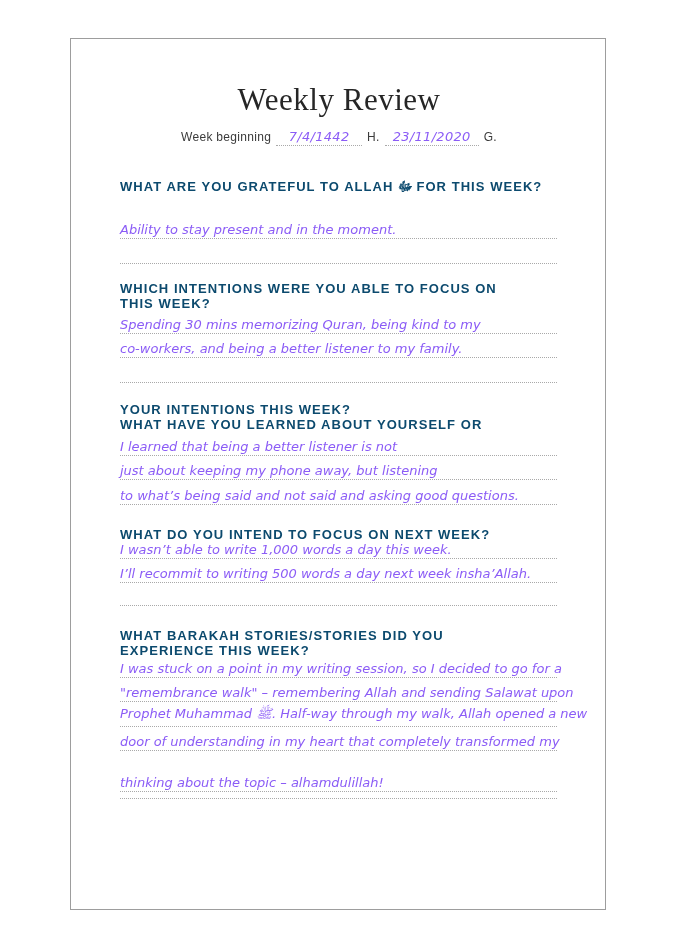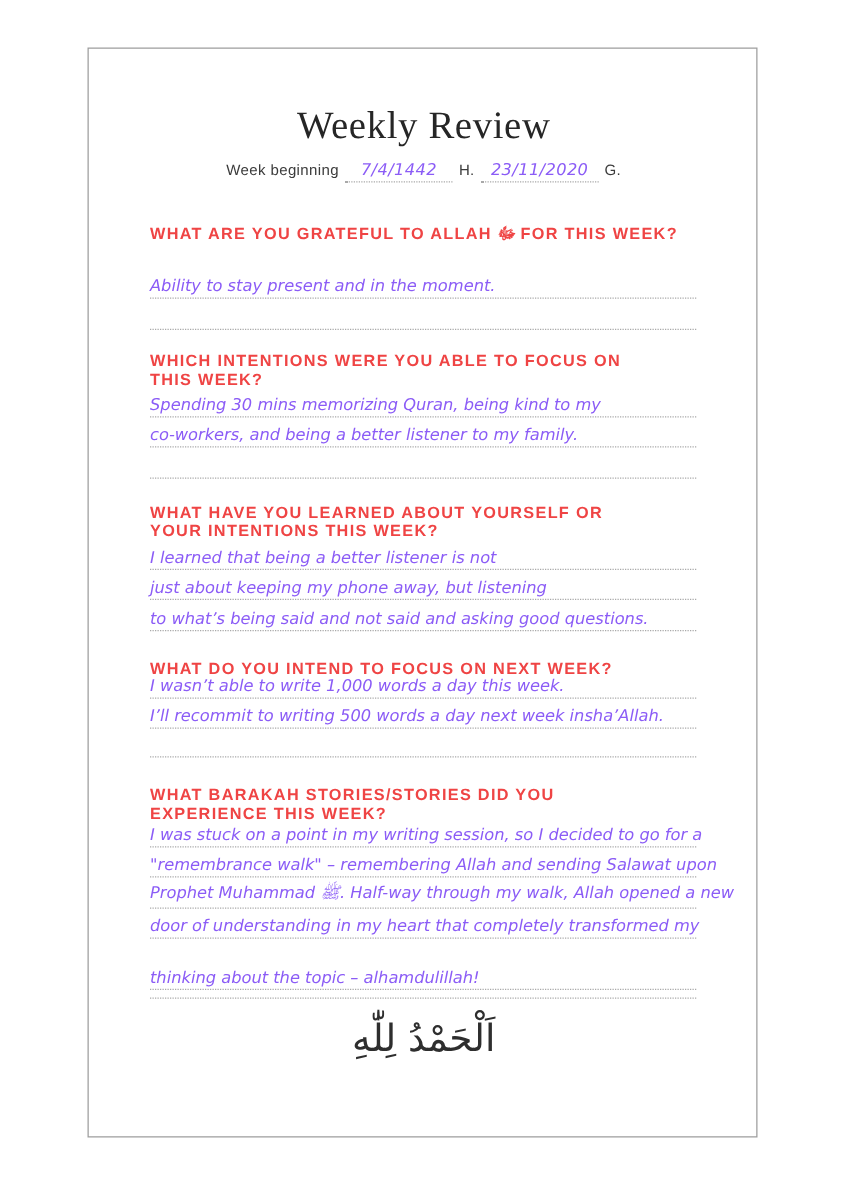--- a/index.html
+++ b/index.html
@@ -26,21 +26,21 @@
     font-weight: 500;
     font-size: 31px;
     letter-spacing: 0.5px;
     color: #262626;
   }
   .week-row {
     position: absolute;
     left: 0; top: 129px; width: 100%;
     display: flex;
     justify-content: center;
-    align-items: flex-start;
+    align-items: center;
     font-size: 12px;
     letter-spacing: 0.3px;
     color: #3b3b3b;
   }
   .week-label { padding-bottom: 2px; }
   .date-slot {
     border-bottom: 1px dotted #a9a9a9;
     margin: 0 5px;
     padding: 0 8px 1px 8px;
     min-width: 70px;
@@ -60,21 +60,21 @@
     width: 437px; height: 950px;
   }
   .sec-heading {
     position: absolute;
     left: 0; width: 437px;
     margin: 0;
     font-size: 13px;
     font-weight: 700;
     line-height: 15px;
     letter-spacing: 1.05px;
-    color: #ef4444;
+    color: #0c4a6e;
   }
   .rule {
     position: absolute;
     left: 0; width: 437px; height: 25px;
     border-bottom: 1px dotted #a9a9a9;
   }
   .rule .hand {
     position: absolute;
     left: 0; bottom: 1px;
   }
@@ -125,22 +125,22 @@
         <span class="hand">Spending 30 mins memorizing Quran, being kind to my</span>
       </div>
     <div class="rule" style="top:332px">
         <span class="hand">co-workers, and being a better listener to my family.</span>
       </div>
     <div class="rule" style="top:357px">
         <span class="hand"></span>
       </div>
 
     <h2 class="sec-heading" style="top:402px">
+      <span style="display:block">YOUR INTENTIONS THIS WEEK?</span>
       <span style="display:block">WHAT HAVE YOU LEARNED ABOUT YOURSELF OR</span>
-      <span style="display:block">YOUR INTENTIONS THIS WEEK?</span>
     </h2>
     <div class="rule" style="top:430px">
         <span class="hand">I learned that being a better listener is not</span>
       </div>
     <div class="rule" style="top:454px">
         <span class="hand">just about keeping my phone away, but listening</span>
       </div>
     <div class="rule" style="top:479px">
         <span class="hand">to what’s being said and not said and asking good questions.</span>
       </div>
@@ -176,14 +176,13 @@
       </div>
     <div class="rule" style="top:766px">
         <span class="hand">thinking about the topic – alhamdulillah!</span>
       </div>
     <div class="rule" style="top:773px">
         <span class="hand"></span>
       </div>
 
   </div>
 
-  <div class="calligraphy">اَلْحَمْدُ لِلّٰهِ</div>
 </div>
 
 </body></html>

